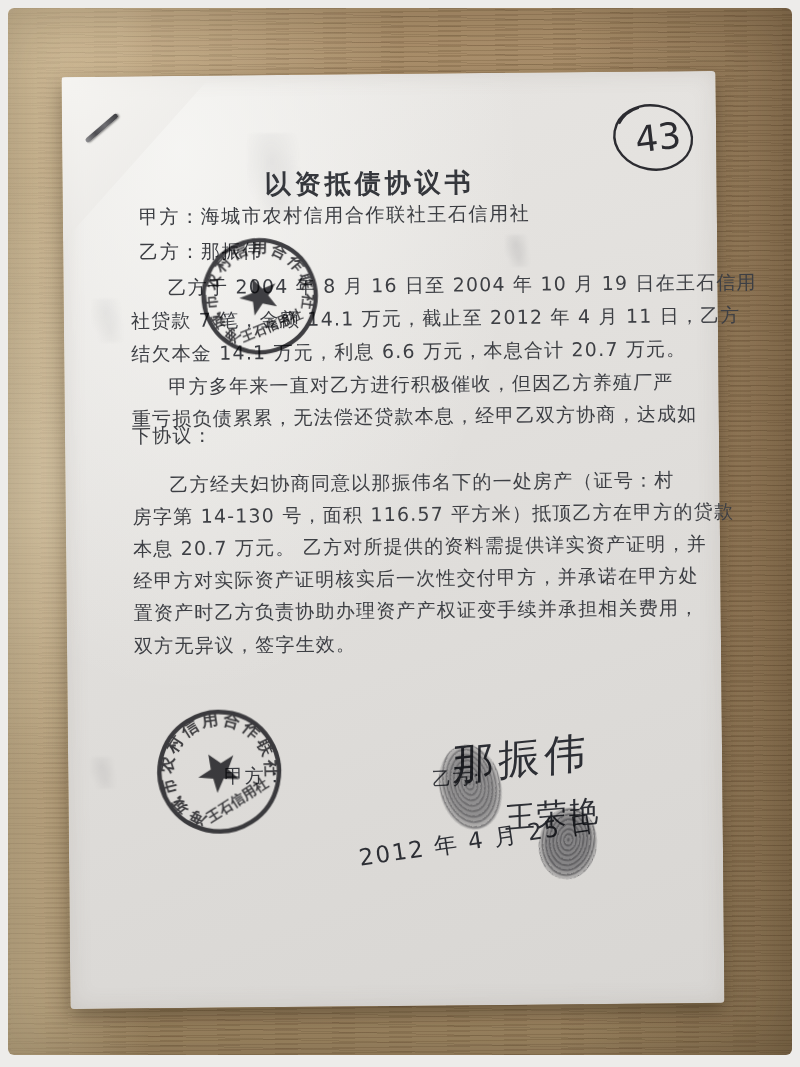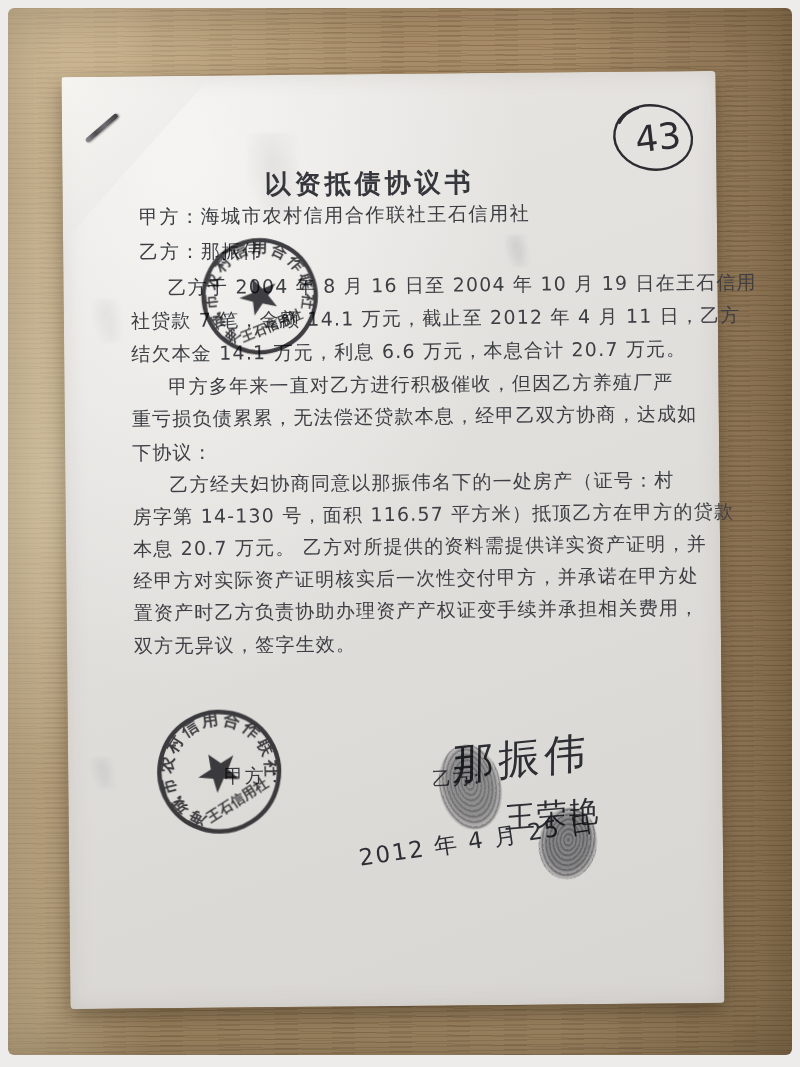--- a/index.html
+++ b/index.html
@@ -45,21 +45,21 @@
   .circ43 text{stroke:none;fill:#2c2c31;font-size:36px;font-family:"DejaVu Sans",sans-serif;}
 
   
   .title{position:absolute;top:92px;left:0;width:100%;margin:0;text-align:center;
     transform:translateX(-20px);font-size:26px;font-weight:700;letter-spacing:4px;color:#35373c;}
   .pline{position:absolute;left:76px;font-size:19px;letter-spacing:1.6px;font-weight:500;color:#3b3d42;white-space:nowrap;}
   .pa{top:128px;} .pb{top:163px;}
   .bl{position:absolute;left:67px;font-size:19px;letter-spacing:1.2px;font-weight:500;color:#3d3f44;white-space:nowrap;}
   .bl.indent{left:104px;}
   .l0{top:199px;} .l1{top:232px;} .l2{top:265px;} .l3{top:298px;} .l4{top:330px;}
-  .l5{top:364px;} .l6{top:396px;} .l7{top:428px;} .l8{top:460px;} .l9{top:492px;}
+  .l5{top:347px;} .l6{top:396px;} .l7{top:428px;} .l8{top:460px;} .l9{top:492px;}
   .l10{top:524px;} .l11{top:557px;}
 
   
   .stamp{position:absolute;mix-blend-mode:multiply;opacity:0.85;filter:blur(0.3px);color:#222227;}
   .stamp.upper{left:121px;top:146px;}
   .stamp.lower{left:71px;top:616px;}
   .stamp text{fill:#222227;font-family:"DejaVu Sans",sans-serif;font-weight:600;}
 
   
   .siglabel{position:absolute;font-size:19px;letter-spacing:1.5px;font-weight:500;color:#3b3d42;}

